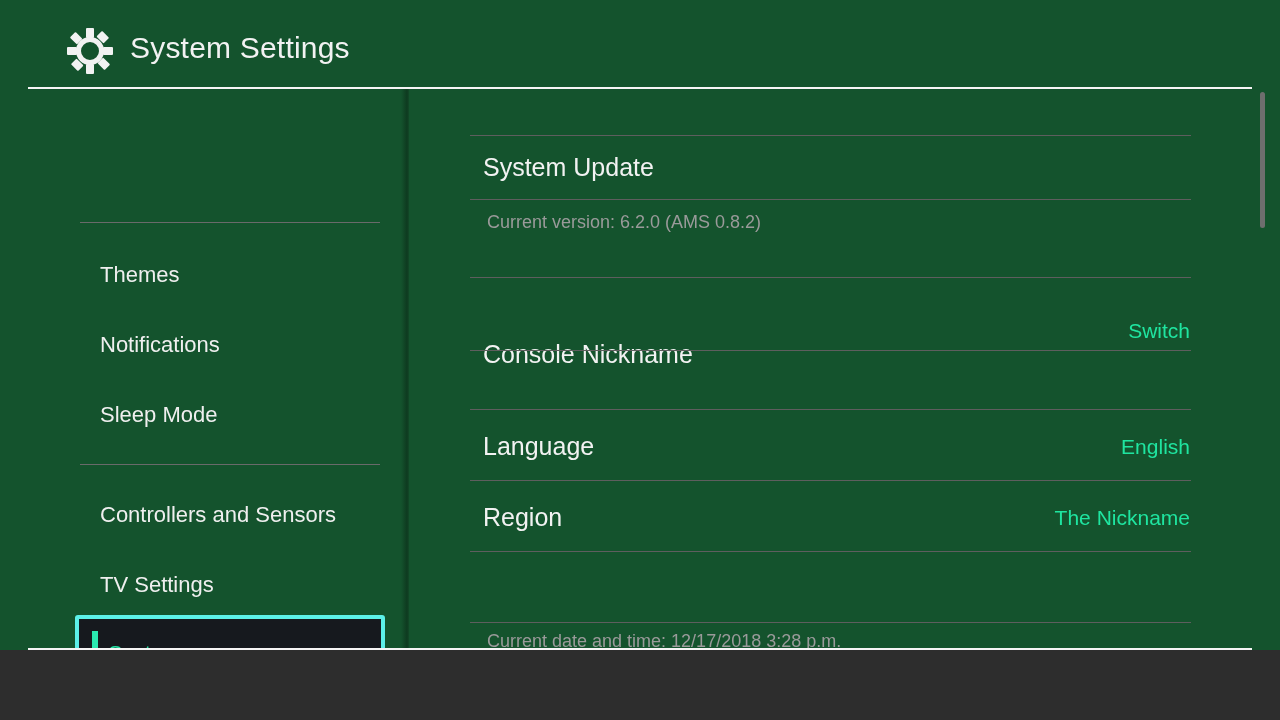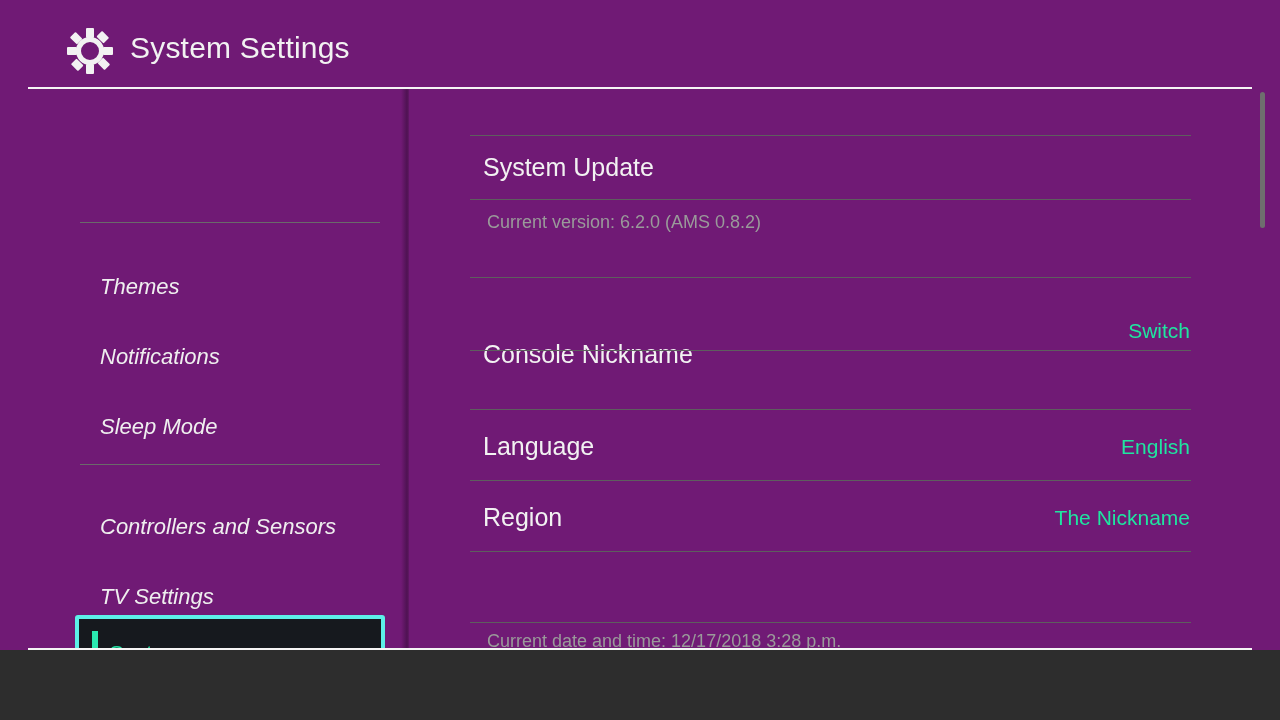--- a/index.html
+++ b/index.html
@@ -10,21 +10,21 @@
     overflow: hidden;
     background: #2d2d2d;
     font-family: "Liberation Sans", sans-serif;
     -webkit-font-smoothing: antialiased;
   }
 
   .screen {
     position: relative;
     width: 1280px;
     height: 720px;
-    background: #701a75;
+    background: #14532d;
   }
 
   
   .header {
     position: absolute;
     left: 0; top: 0;
     width: 1280px;
     height: 88px;
   }
   .gear-icon {
@@ -72,26 +72,25 @@
   }
   .side-sep.s1 { top: 133px; }
   .side-sep.s2 { top: 375px; }
 
   .side-item {
     position: absolute;
     left: 76px;
     width: 308px;
     height: 50px;
     display: flex;
-    align-items: flex-end;
+    align-items: center;
     padding-left: 24px;
     font-size: 22px;
     color: #efefef;
     white-space: nowrap;
-    font-style: italic;
   }
   .side-item.i0 { top: 161px; }
   .side-item.i1 { top: 231px; }
   .side-item.i2 { top: 301px; }
   .side-item.i3 { top: 401px; }
   .side-item.i4 { top: 471px; }
 
   .side-item.selected {
     left: 75px;
     top: 526px;

